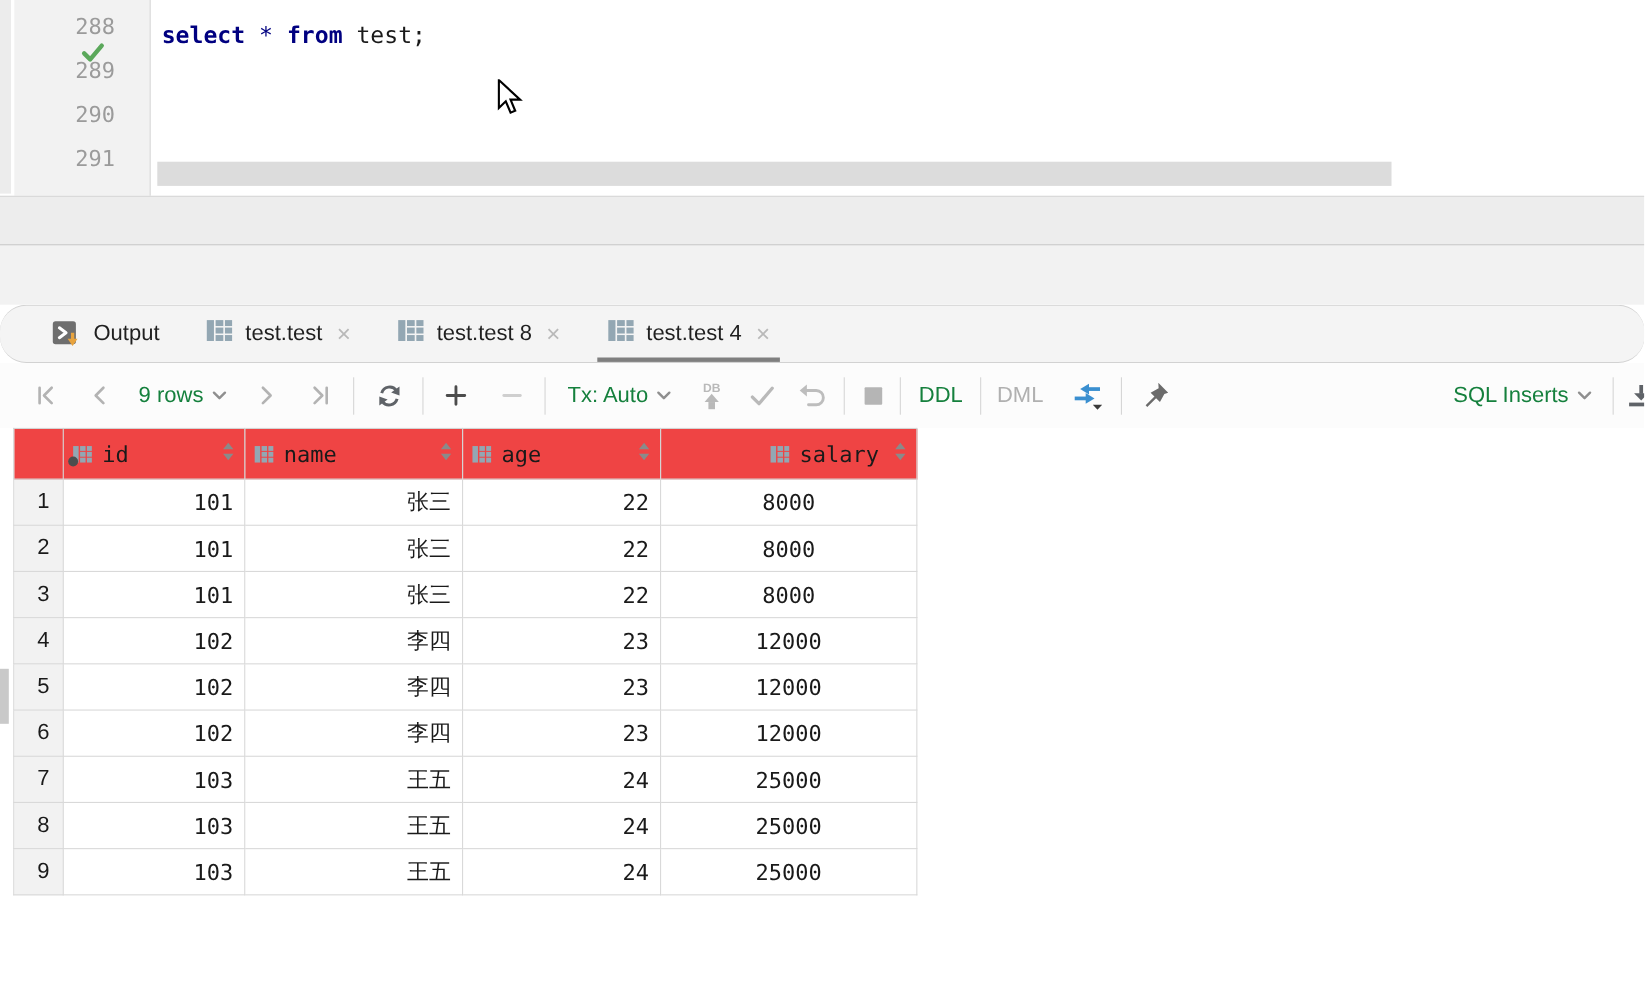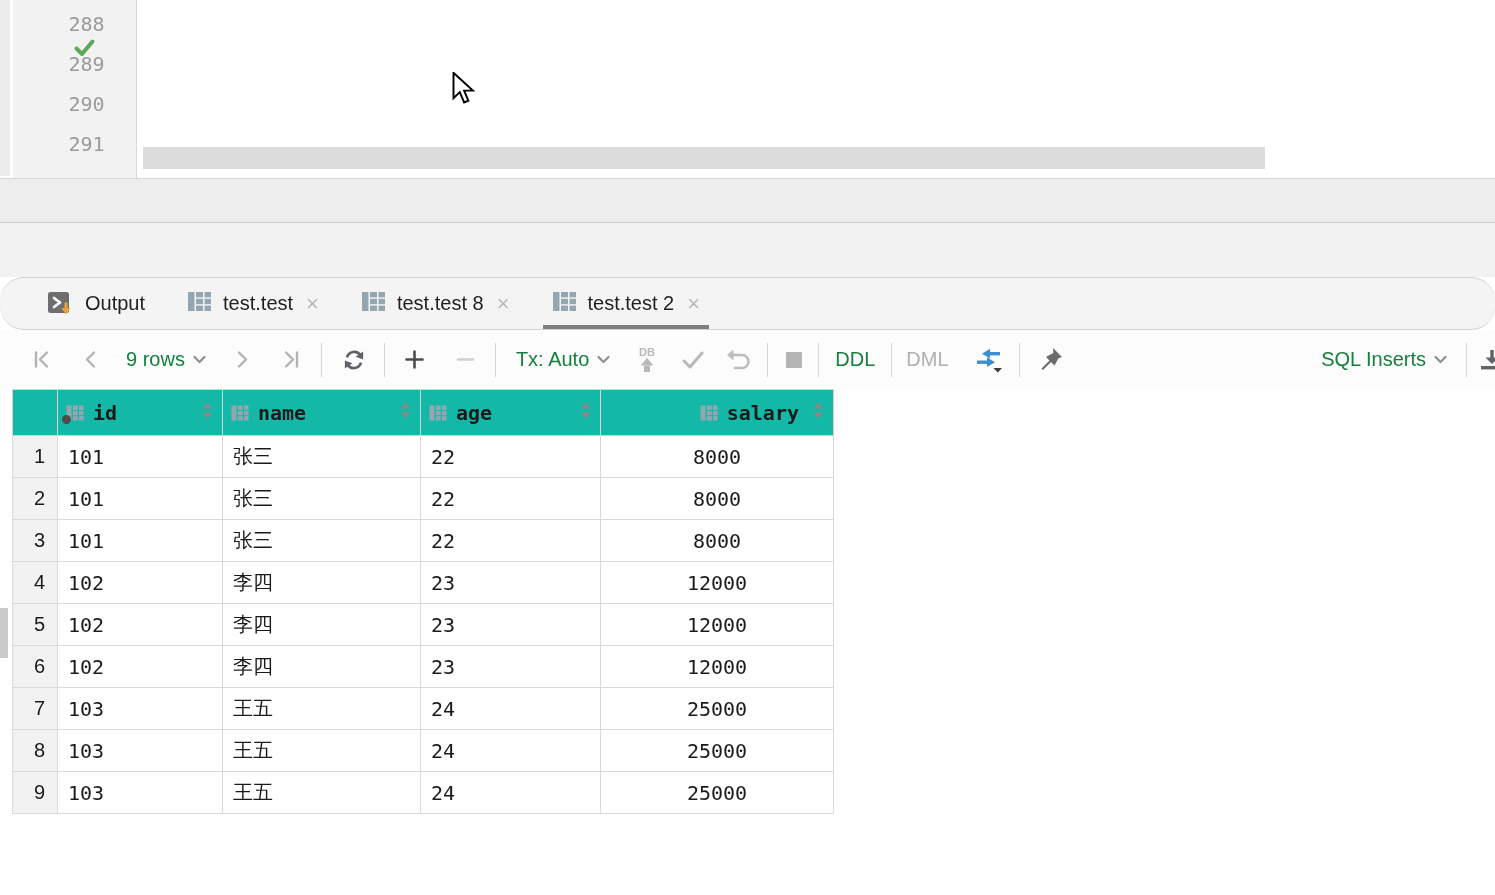--- a/index.html
+++ b/index.html
@@ -36,28 +36,28 @@
   .tbtn { display:flex; align-items:center; gap:7px; }
   .tlabel { font-size:20px; color:#15803d; }
   .tlabel.dis { color:#b0b0b0; }
   .sep { width:1px; height:34px; background:#d6d6d6; }
   .sp { flex:0 0 auto; }
   #export-clip { width:16px; height:26px; overflow:hidden; margin-left:12px; }
 
   
   #grid { position:absolute; left:12px; top:389px; border-collapse:collapse; table-layout:fixed; }
   #grid th, #grid td { border:1px solid #d9d9d9; padding:0; }
-  #grid th { height:46px; background:#14b8a6; border-color:#d4d4d4; font-weight:bold; }
+  #grid th { height:46px; background:#ef4444; border-color:#d4d4d4; font-weight:normal; }
   .hcell { display:flex; align-items:center; gap:9px; padding:0 8px; font-family:"DejaVu Sans Mono", monospace; font-size:20px; color:#1a1a1a; }
   .hcell.right { justify-content:flex-end; }
   .hcell .sort { margin-left:auto; }
   .hcell.right .sort { margin-left:4px; }
   .colicon-wrap { position:relative; display:flex; }
   .keydot { position:absolute; left:-4px; bottom:-3px; width:9px; height:9px; border-radius:50%; background:#4d4d4d; }
-  #grid td { height:42px; background:#fff; font-family:"DejaVu Sans Mono", monospace; font-size:20px; color:#1a1a1a; padding:0 10px; }
+  #grid td { height:42px; background:#fff; font-family:"DejaVu Sans Mono", monospace; font-size:20px; color:#1a1a1a; padding:0 10px;text-align:right; }
   #grid td.rownum { background:#f2f2f2; font-family:"Liberation Sans", sans-serif; text-align:right; padding-right:12px; color:#1a1a1a; }
   #grid td.num-right { text-align:center; }
   .cjk { font-family:"DejaVu Sans", sans-serif; }
 
   #vthumb { position:absolute; left:0; top:608px; width:8px; height:50px; background:#c9c9c9; }
 </style>
 </head>
 <body>
 
 <div id="page">
@@ -76,20 +76,21 @@
       <div class="gline">
         <span class="lnum">289</span>
       </div>
       <div class="gline">
         <span class="lnum">290</span>
       </div>
       <div class="gline">
         <span class="lnum">291</span>
       </div>
     </div>
+    <div id="code"><span class="kw">select</span><span class="plain"> </span><span class="op">*</span><span class="plain"> </span><span class="kw">from</span><span class="plain"> test;</span></div>
     <div id="hscroll"></div>
     <div id="cursor">
       <svg width="30" height="33" viewBox="0 0 20 22">
         <polygon points="1,0.5 1,17.5 5.2,13.4 8.1,20.3 10.9,19.1 8.1,12.4 13.9,12.4" fill="#ffffff" stroke="#000000" stroke-width="1.3"></polygon>
       </svg>
     </div>
   </div>
 
   <div id="band1"></div>
   <div id="band2"></div>
@@ -141,21 +142,21 @@
         <svg width="25" height="21" viewBox="0 0 25 21">
           <rect x="1" y="1" width="6.5" height="19" fill="#93a7b3"></rect>
           <rect x="9" y="1" width="7" height="5.4" fill="#93a7b3"></rect>
             <rect x="17.5" y="1" width="6.5" height="5.4" fill="#93a7b3"></rect>
           <rect x="9" y="7.8" width="7" height="5.4" fill="#93a7b3"></rect>
             <rect x="17.5" y="7.8" width="6.5" height="5.4" fill="#93a7b3"></rect>
           <rect x="9" y="14.6" width="7" height="5.4" fill="#93a7b3"></rect>
             <rect x="17.5" y="14.6" width="6.5" height="5.4" fill="#93a7b3"></rect>
         </svg>
       </span>
-      <span>test.test 2</span>
+      <span>test.test 4</span>
       <span class="close">×</span>
     </div>
   </div>
 
   <div id="toolbar">
     <span class="tbtn sp" style="margin-right:26px;">
       <svg width="23" height="23" viewBox="0 0 23 23">
           <path d="M6 4.5 V18.5 M17 4.5 L10 11.5 L17 18.5" fill="none" stroke="#b3b3b3" stroke-width="2.4" stroke-linecap="round" stroke-linejoin="round"></path>
         </svg>
     </span>

